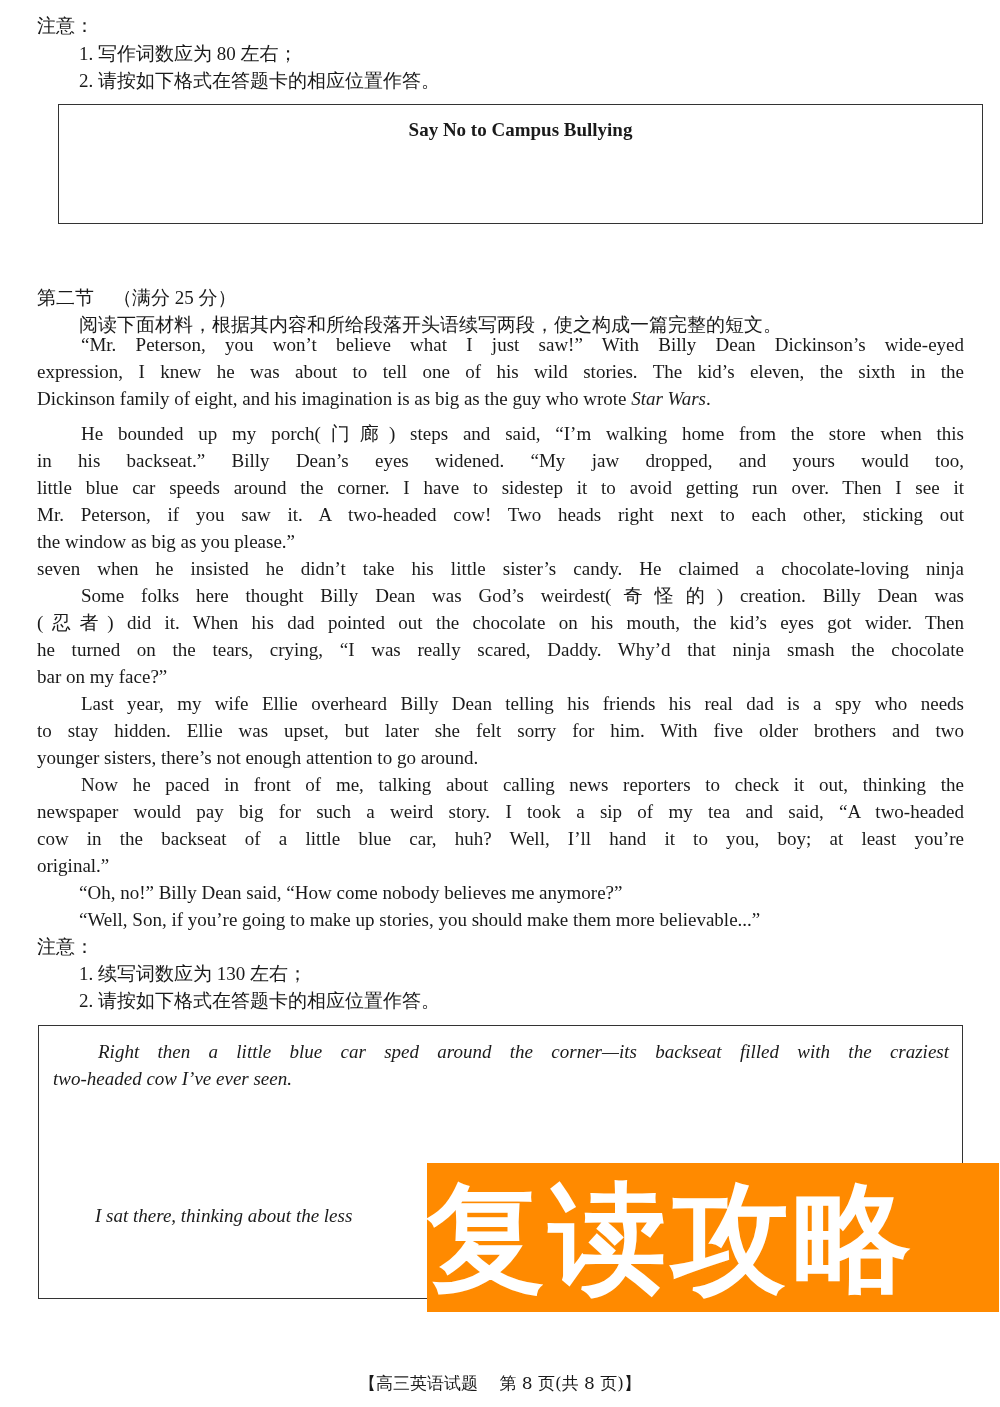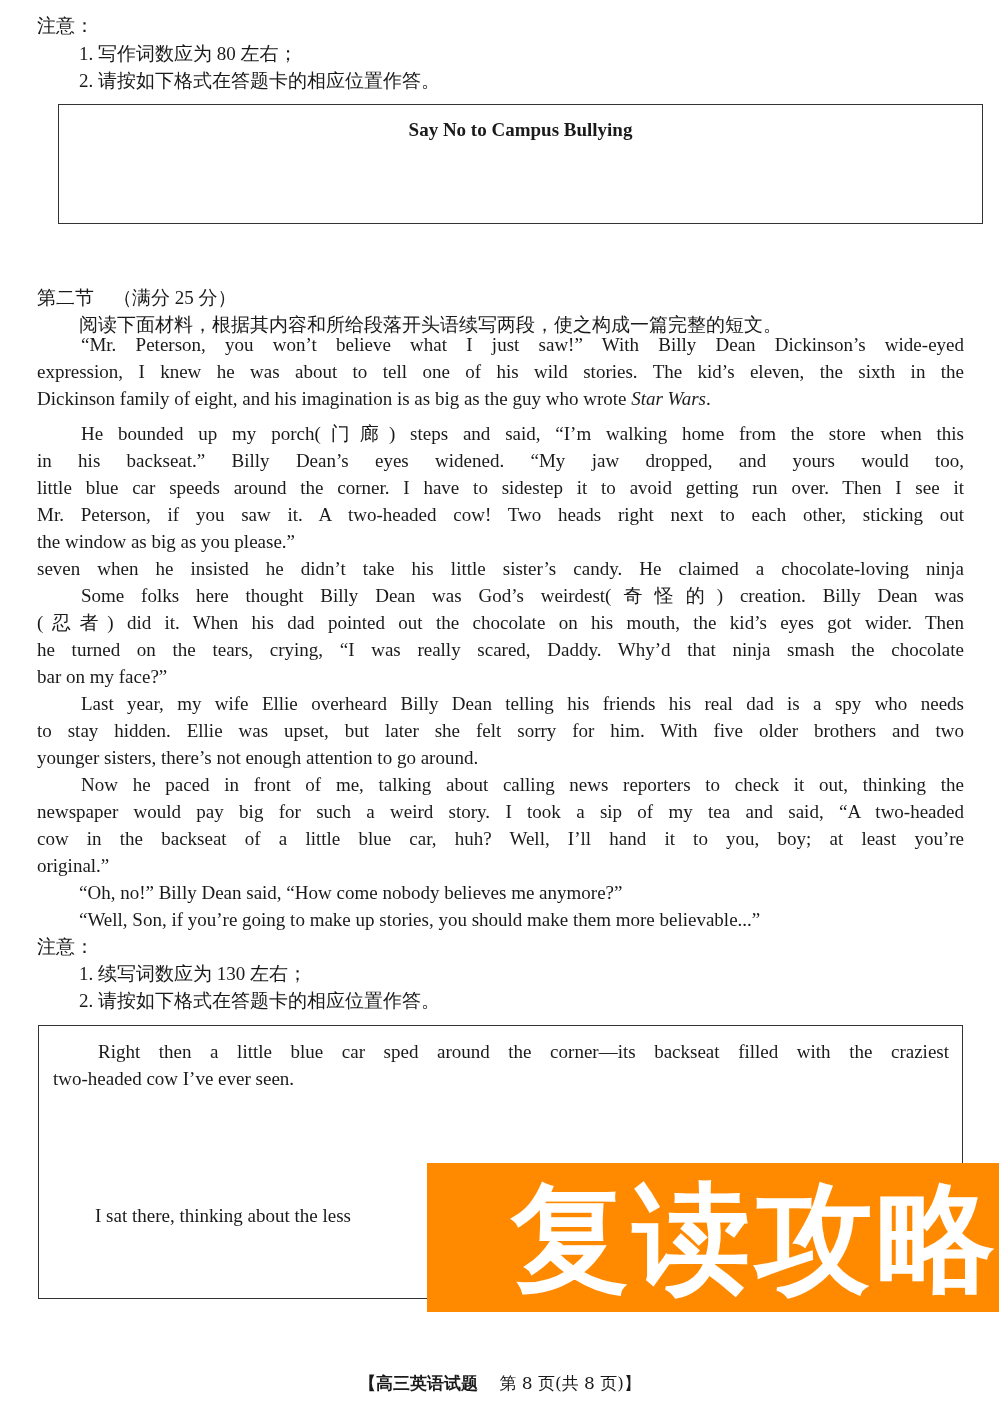--- a/index.html
+++ b/index.html
@@ -26,43 +26,43 @@
   .section-title { left: 37px; }
   .para {
     position: absolute; left: 37px; width: 927px;
     text-align: justify; text-align-last: left;
     line-height: 27.1px; font-size: 19px;
     text-indent: 44px;
   }
   .para .jl { display: block; text-align: justify; text-align-last: justify; text-indent: 0; }
   .para .jl.first { text-indent: 44px; }
   .para .ll { display: block; text-align: left; text-indent: 0; }
-  .box2 { left: 38px; top: 1025px; width: 925px; height: 274px; }
+  .box2 { left: 38px; top: 1025px; width: 925px; height: 274px; font-style: italic; }
   .box2 .p1 {
     position: absolute; left: 14px; top: 12px; width: 896px;
     line-height: 27px; font-size: 19px;
   }
   .box2 .p1 .jl { display: block; text-align: justify; text-align-last: justify; text-indent: 45px; }
   .box2 .p2 {
     position: absolute; left: 56px; top: 176px; line-height: 27px; white-space: nowrap;
   }
   .banner {
     position: absolute; left: 427px; top: 1163px; width: 572px; height: 149px;
     background: #ff8a00;
-    display: flex; align-items: center; justify-content: flex-end;
+    display: flex; align-items: center; justify-content: flex-start;
   }
   .banner span {
     color: #ffffff; font-family: "DejaVu Sans", sans-serif; font-weight: bold;
     font-size: 118px; letter-spacing: 4px; line-height: 1;
   }
   .footer {
     position: absolute; top: 1372px; left: 0; width: 1000px; text-align: center;
     font-size: 17px; font-family: "DejaVu Serif", serif;
   }
-  .footer .f-bold { font-weight: bold; }
+  .footer .f-bold { font-weight: normal; }
   .footer .f-page { margin-left: 16px; }
   i { font-style: italic; }
 </style>
 </head>
 <body>
 
 <div class="line note-head" style="top:12px">注意：</div>
 <div class="line note-item" style="top:40px">1. 写作词数应为 80 左右；</div>
 <div class="line note-item" style="top:67px">2. 请按如下格式在答题卡的相应位置作答。</div>
 

